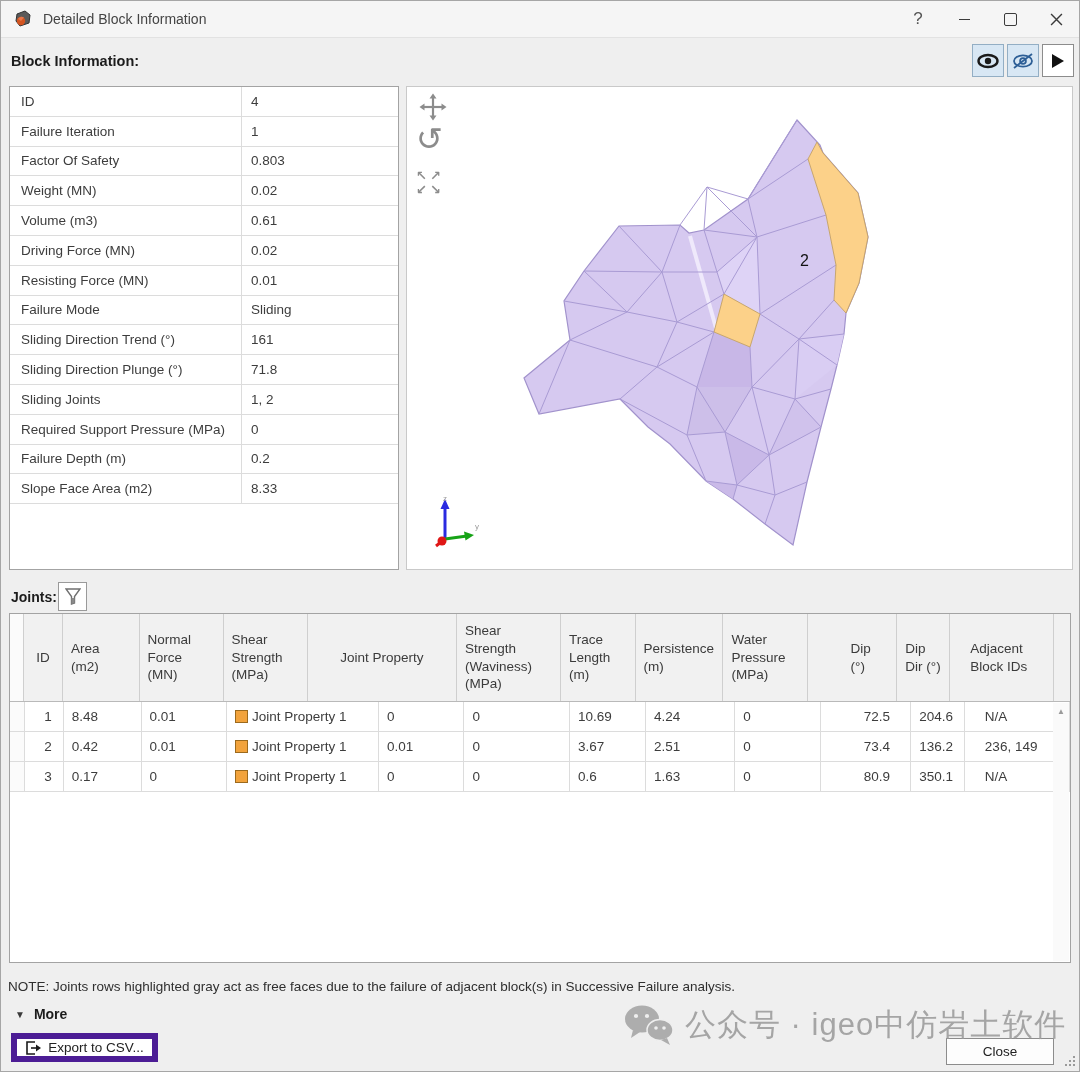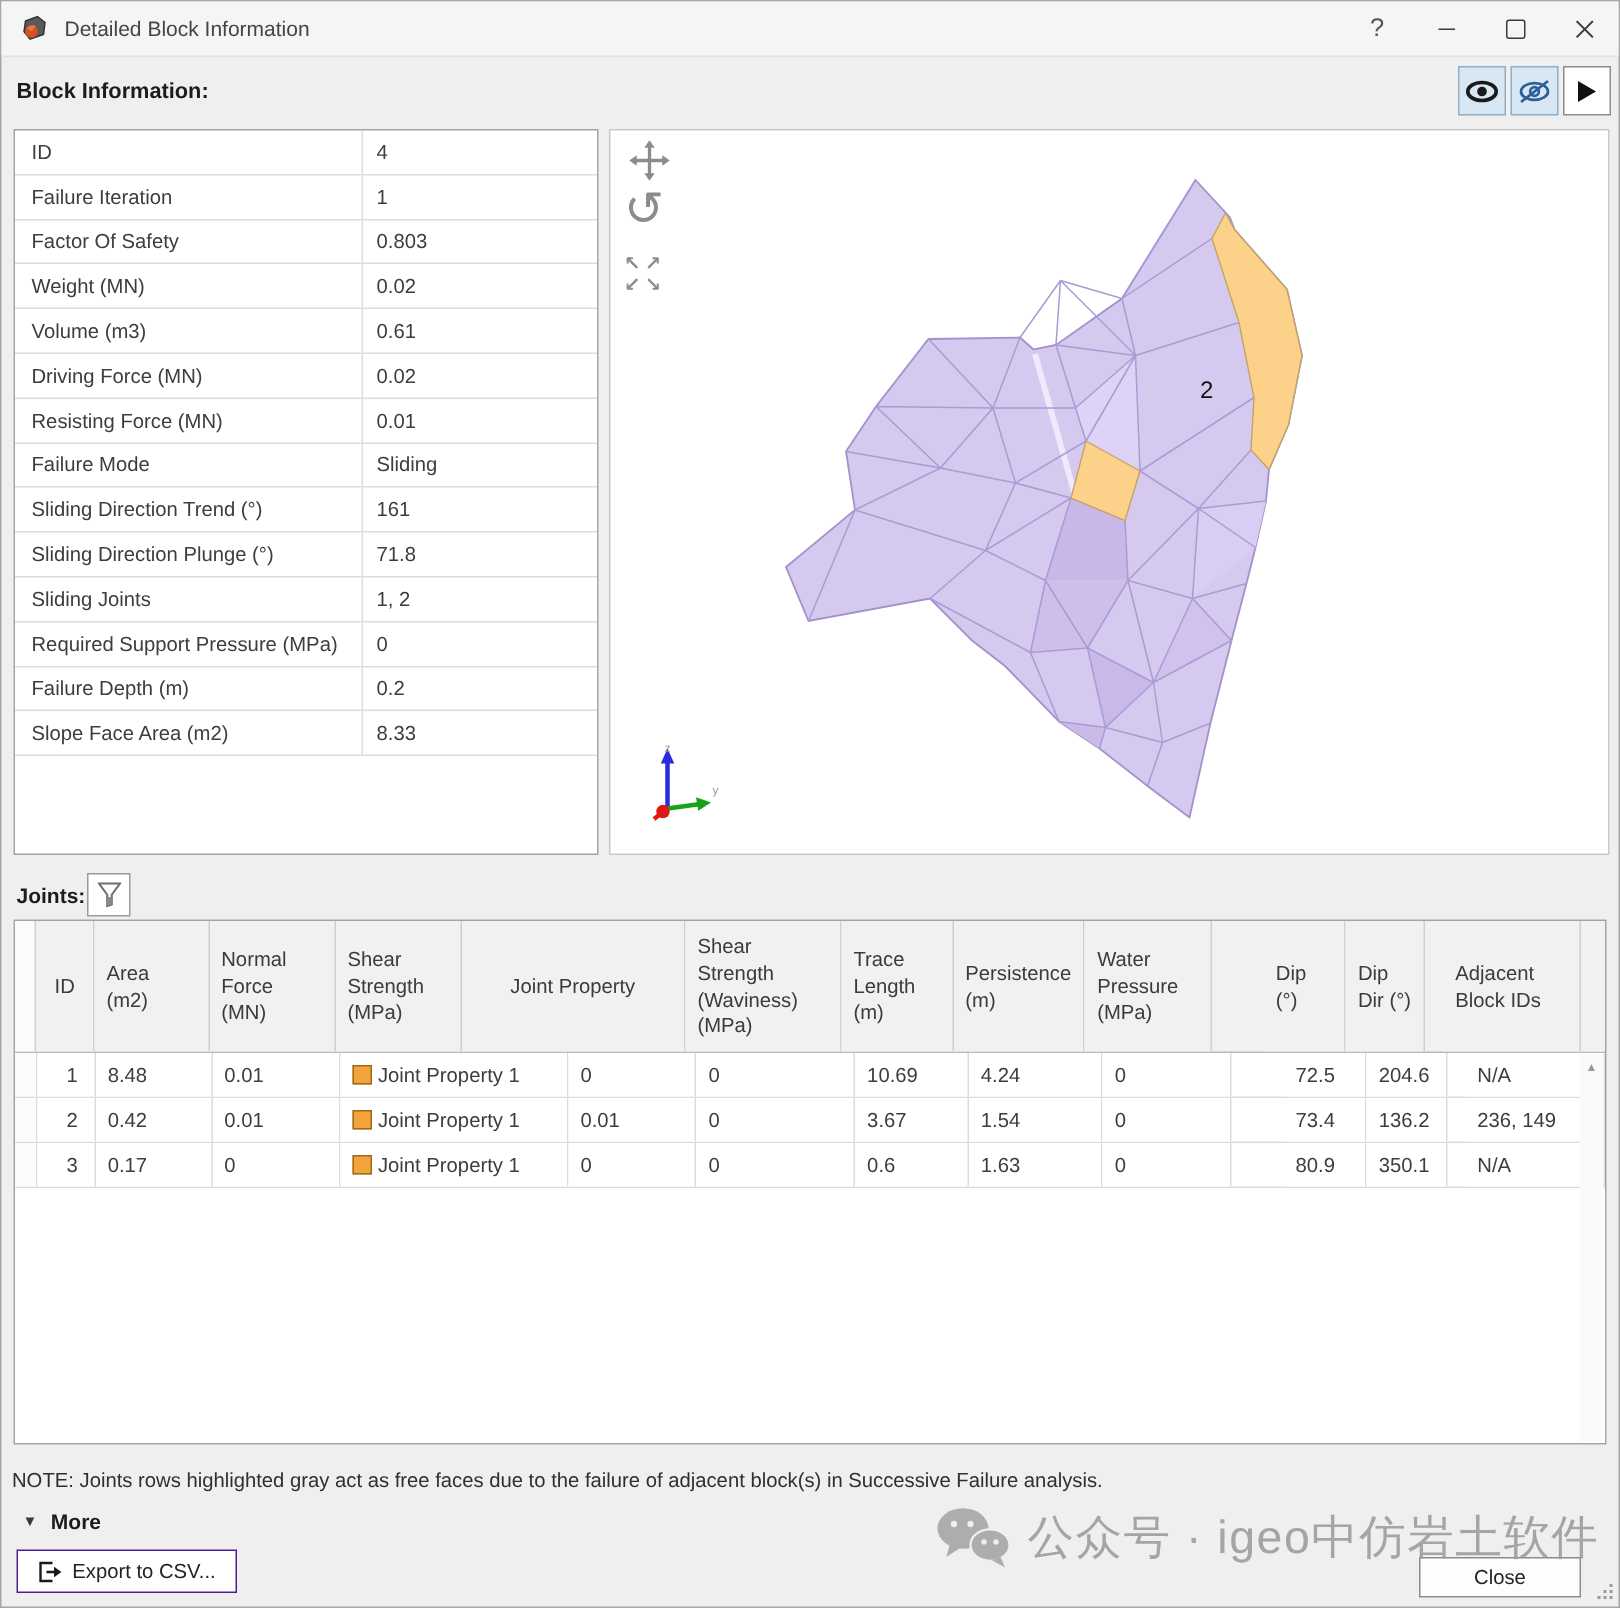--- a/index.html
+++ b/index.html
@@ -65,21 +65,21 @@
           margin-right:4px;flex:0 0 auto;}
   .vscroll{position:absolute;right:1px;top:89px;bottom:1px;width:16px;background:#fafafa;}
   .scroll-up{position:absolute;top:4px;left:0;right:0;text-align:center;font-size:8px;color:#9a9a9a;}
 
   
   .note{position:absolute;left:7px;top:978px;font-size:13.5px;color:#2f2f2f;}
   .more{position:absolute;left:14px;top:1005px;font-size:14px;font-weight:bold;color:#1c1c1c;
         display:flex;align-items:center;gap:9px;}
   .more .tri{font-size:10px;color:#3a3a3a;font-weight:normal;}
   .export-btn{position:absolute;left:10px;top:1032px;width:147px;height:29px;background:#fff;
-              border:1px solid #4c1d95;box-sizing:border-box;display:flex;align-items:center;
+              border:6px solid #4c1d95;box-sizing:border-box;display:flex;align-items:center;
               justify-content:center;gap:6px;font-size:13.5px;color:#222;}
   .close-btn{position:absolute;left:945px;top:1037px;width:108px;height:27px;background:#fdfdfd;
              border:1px solid #8c8c8c;box-sizing:border-box;display:flex;align-items:center;
              justify-content:center;font-size:13.5px;color:#222;}
   .watermark{position:absolute;left:622px;top:1003px;display:flex;align-items:center;gap:10px;
              color:#9f9f9f;opacity:.92;pointer-events:none;z-index:50;}
   .wm-text{font-size:31px;letter-spacing:1px;white-space:nowrap;}
   .grip{position:absolute;right:3px;bottom:3px;width:12px;height:12px;}
 </style>
 </head>
@@ -313,21 +313,21 @@
       <div class="dcell c1 dc-right">2</div>
       <div class="dcell c2">0.42</div>
       <div class="dcell c3">0.01</div>
       <div class="dcell c4">
           <span class="swatch"></span>
           <span>Joint Property 1</span>
         </div>
       <div class="dcell c5">0.01</div>
       <div class="dcell c6">0</div>
       <div class="dcell c7">3.67</div>
-      <div class="dcell c8">1.54</div>
+      <div class="dcell c8">2.51</div>
       <div class="dcell c9">0</div>
       <div class="dcell c10">73.4</div>
       <div class="dcell c11">136.2</div>
       <div class="dcell c12">236, 149</div>
     </div>
 
     <div class="jrow">
       <div class="dcell c0"></div>
       <div class="dcell c1 dc-right">3</div>
       <div class="dcell c2">0.17</div>

